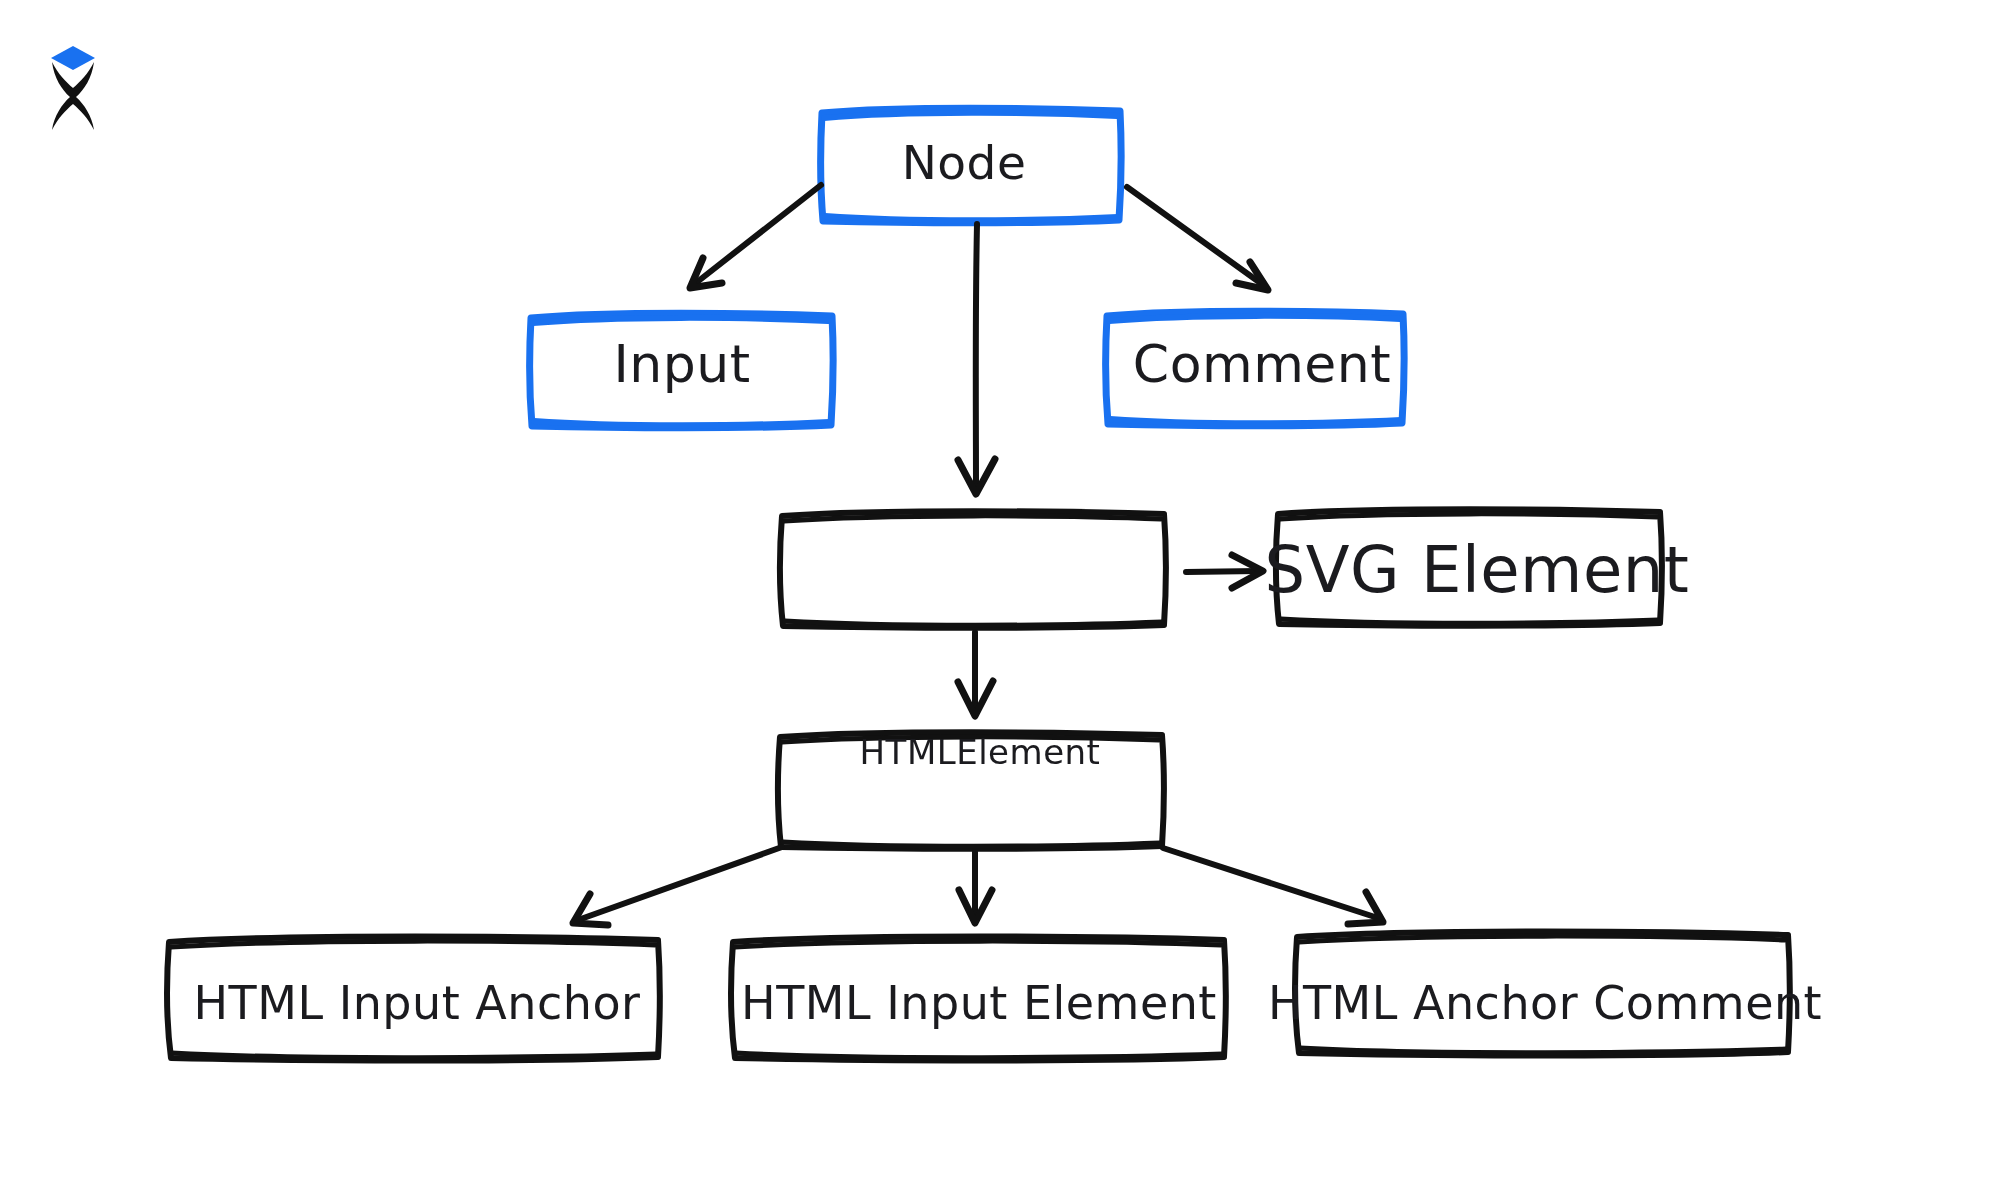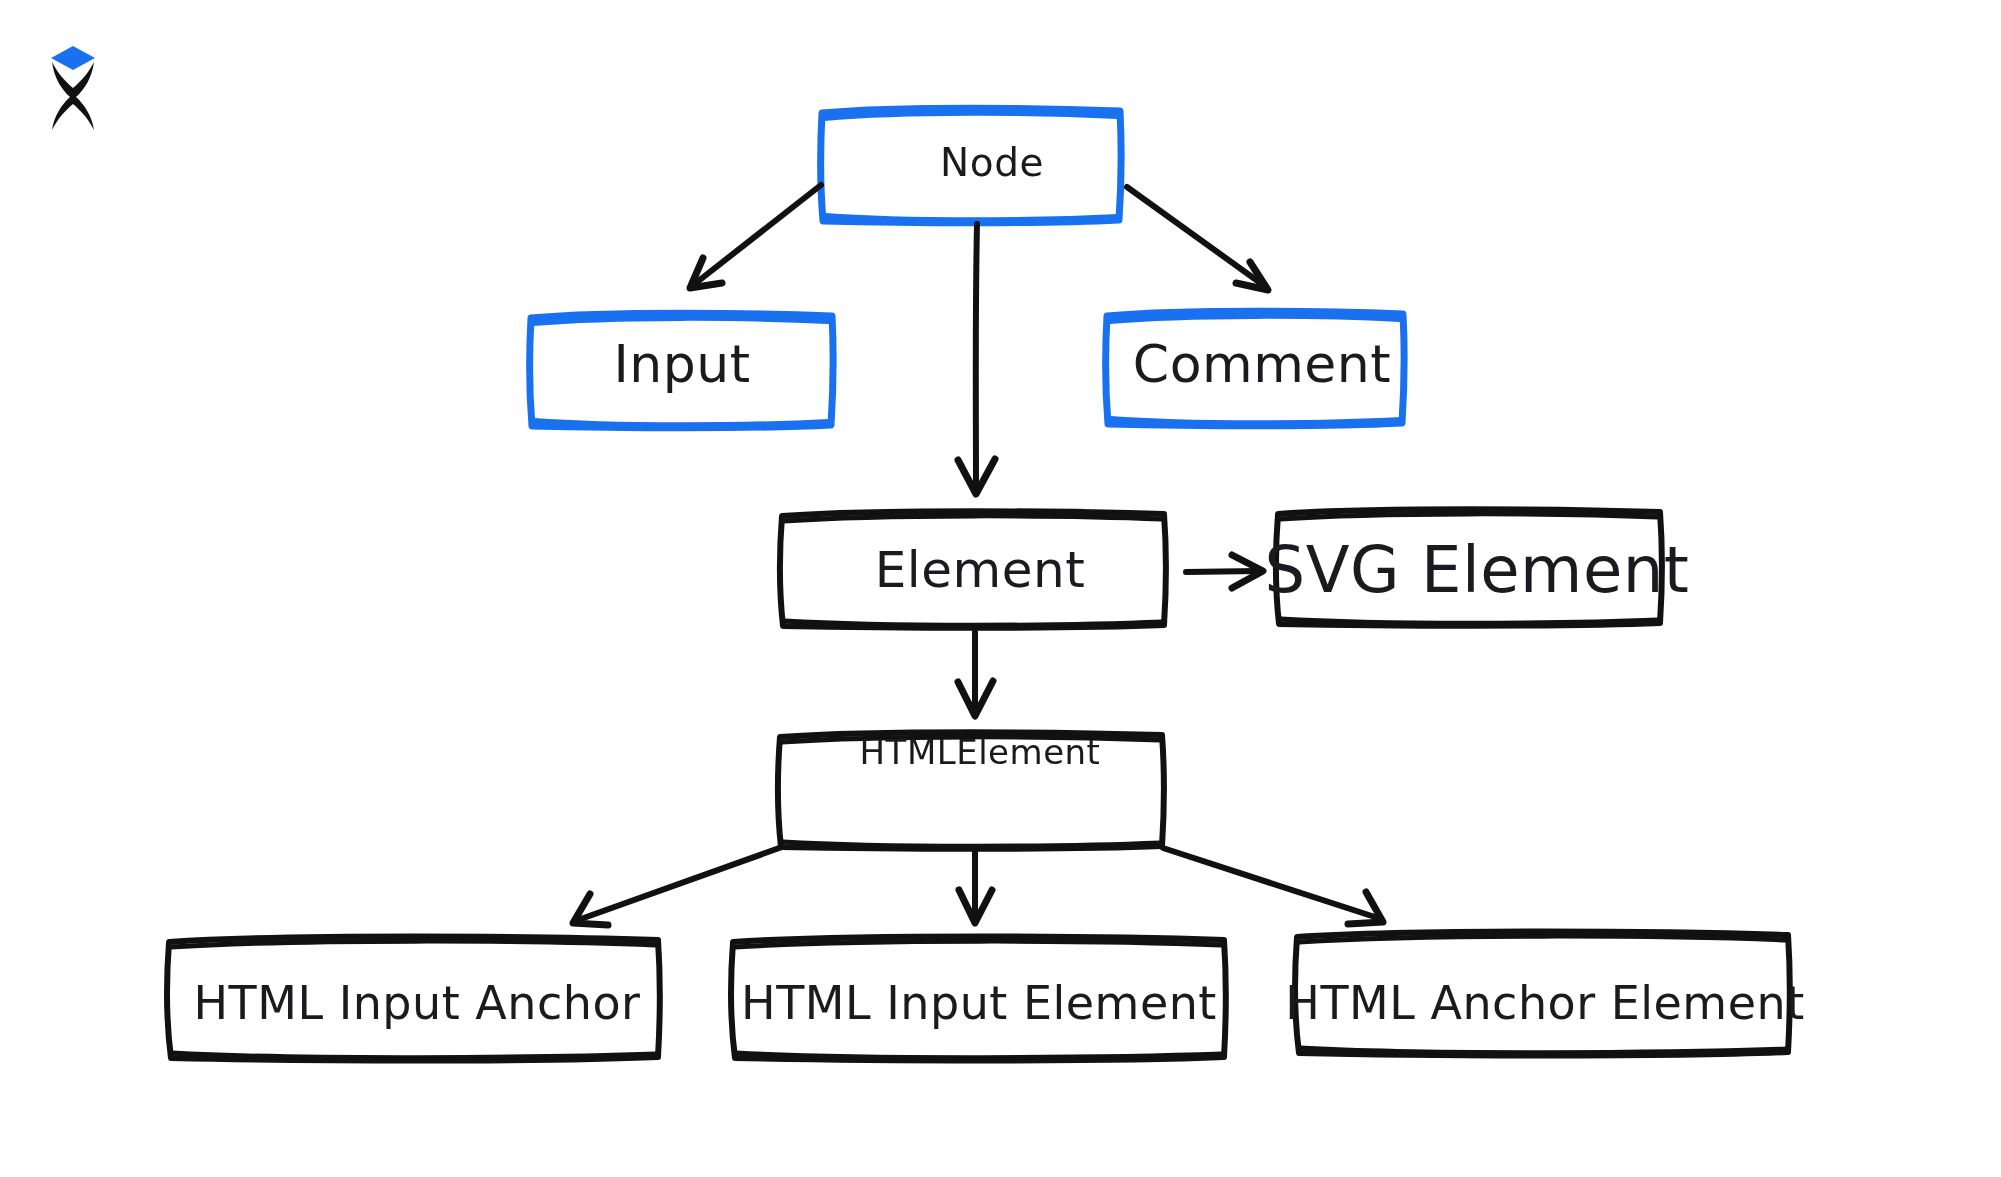--- a/index.html
+++ b/index.html
@@ -35,21 +35,21 @@
     justify-content: center;
     text-align: center;
     color: #1b1b1f;
     font-family: "DejaVu Sans", sans-serif;
     font-weight: 400;
     white-space: nowrap;
     letter-spacing: 0.5px;
     user-select: none;
     pointer-events: none;
   }
-  .lbl-node      { left: 842px;  top: 122px;  width: 300px; height: 80px;  font-size: 39px; }
+  .lbl-node      { left: 814px;  top: 122px;  width: 300px; height: 80px;  font-size: 47px; }
   .lbl-text      { left: 532px;  top: 324px;  width: 300px; height: 80px;  font-size: 52px; }
   .lbl-comment   { left: 1112px; top: 324px;  width: 300px; height: 80px;  font-size: 52px; }
   .lbl-element   { left: 790px;  top: 530px;  width: 380px; height: 80px;  font-size: 50px; }
   .lbl-svg       { left: 1282px; top: 530px;  width: 390px; height: 80px;  font-size: 64px; }
   .lbl-htmlel    { left: 790px;  top: 712px;  width: 380px; height: 80px;  font-size: 34px; }
   .lbl-input     { left: 172px;  top: 963px;  width: 490px; height: 80px;  font-size: 46px; }
   .lbl-body      { left: 734px;  top: 963px;  width: 490px; height: 80px;  font-size: 46px; }
   .lbl-anchor    { left: 1300px; top: 963px;  width: 490px; height: 80px;  font-size: 46px; }
 </style>
 </head>
@@ -217,20 +217,19 @@
 
     <g>
       <path class="connector" d="M1163 848 L1378 918"></path>
       <path class="arrowhead" d="M1348 924 L1383 922 L1366 892"></path>
     </g>
   </svg>
 
   <div class="node-label lbl-node">Node</div>
   <div class="node-label lbl-text">Input</div>
   <div class="node-label lbl-comment">Comment</div>
-  <div class="node-label lbl-element">Element</div>
   <div class="node-label lbl-svg">SVG Element</div>
   <div class="node-label lbl-htmlel">HTMLElement</div>
   <div class="node-label lbl-input">HTML Input Anchor</div>
   <div class="node-label lbl-body">HTML Input Element</div>
-  <div class="node-label lbl-anchor">HTML Anchor Element</div>
+  <div class="node-label lbl-anchor">HTML Anchor Comment</div>
 
 </div>
 
 </body></html>

